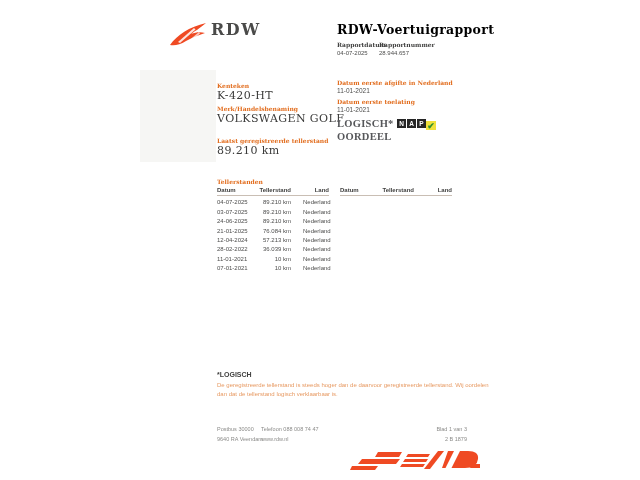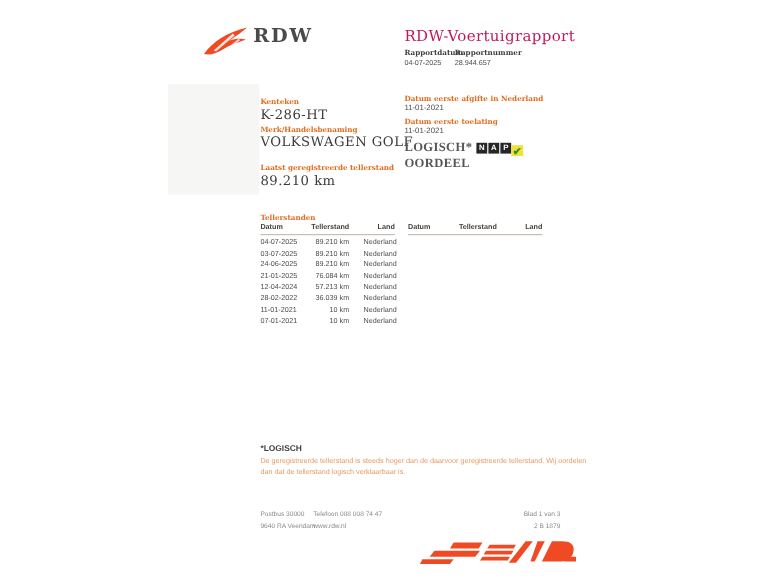--- a/index.html
+++ b/index.html
@@ -2,21 +2,21 @@
 <html><head>
 <meta charset="utf-8">
 <style>
   html,body{margin:0;padding:0;background:#ffffff;}
   .page{position:relative;width:640px;height:480px;background:#ffffff;overflow:hidden;
         font-family:"Liberation Sans",sans-serif;color:#3b3b3a;}
   .abs{position:absolute;}
   .serif{font-family:"DejaVu Serif",serif;}
   
   .wordmark{left:211px;top:20px;font-size:16px;letter-spacing:1.5px;color:#4a4a49;font-weight:600;}
-  .doc-title{left:337px;top:22px;font-size:12.5px;font-weight:normal;color:#be185d;letter-spacing:.3px;}
+  .doc-title{left:337px;top:22px;font-size:12.5px;font-weight:bold;color:#000000;letter-spacing:.3px;}
   .meta{top:41px;font-size:6px;}
   .meta .lbl{font-weight:bold;color:#3f3f3e;}
   .meta .val{margin-top:2px;color:#4e4e4d;font-family:"Liberation Sans",sans-serif;}
   
   .gray-strip{left:140px;top:70px;width:76px;height:92px;background:#f6f6f4;}
   
   .f-label{font-size:6px;font-weight:bold;color:#e26d1e;}
   .f-value{font-size:11px;color:#3b3b3a;letter-spacing:.4px;}
   .s-value{font-size:6.5px;color:#4e4e4d;}
   
@@ -60,21 +60,21 @@
     <div class="val">04-07-2025</div>
   </div>
   <div class="abs meta" style="left:379px;">
     <div class="lbl serif">Rapportnummer</div>
     <div class="val">28.944.657</div>
   </div>
 
   <div class="abs gray-strip"></div>
 
   <div class="abs serif f-label" style="left:217px;top:82px">Kenteken</div>
-  <div class="abs serif f-value" style="left:217px;top:89px">K-286-HT</div>
+  <div class="abs serif f-value" style="left:217px;top:89px">K-420-HT</div>
   <div class="abs serif f-label" style="left:217px;top:105px">Merk/Handelsbenaming</div>
   <div class="abs serif f-value" style="left:217px;top:112px">VOLKSWAGEN GOLF</div>
   <div class="abs serif f-label" style="left:217px;top:137px">Laatst geregistreerde tellerstand</div>
   <div class="abs serif f-value" style="left:217px;top:144px">89.210 km</div>
 
   <div class="abs serif f-label" style="left:337px;top:79px">Datum eerste afgifte in Nederland</div>
   <div class="abs s-value" style="left:337px;top:87px">11-01-2021</div>
   <div class="abs serif f-label" style="left:337px;top:98px">Datum eerste toelating</div>
   <div class="abs s-value" style="left:337px;top:106px">11-01-2021</div>
 

